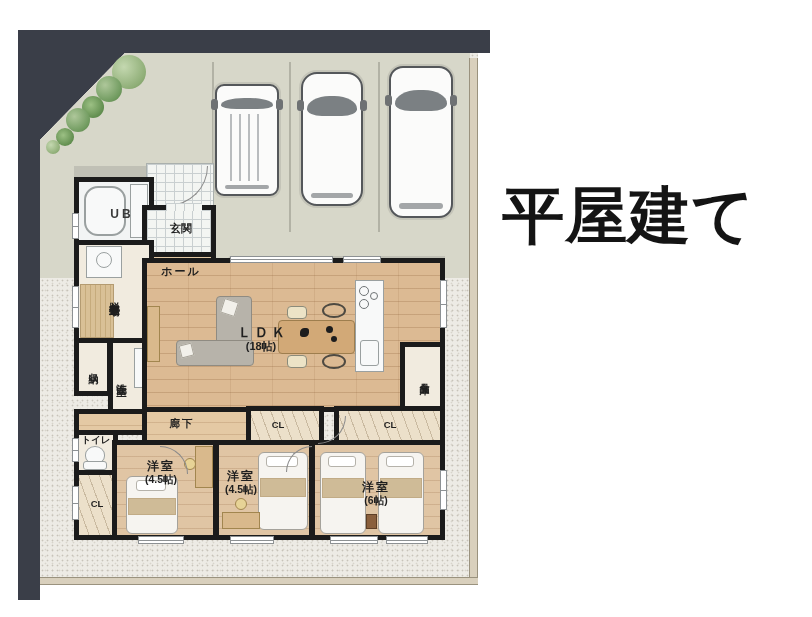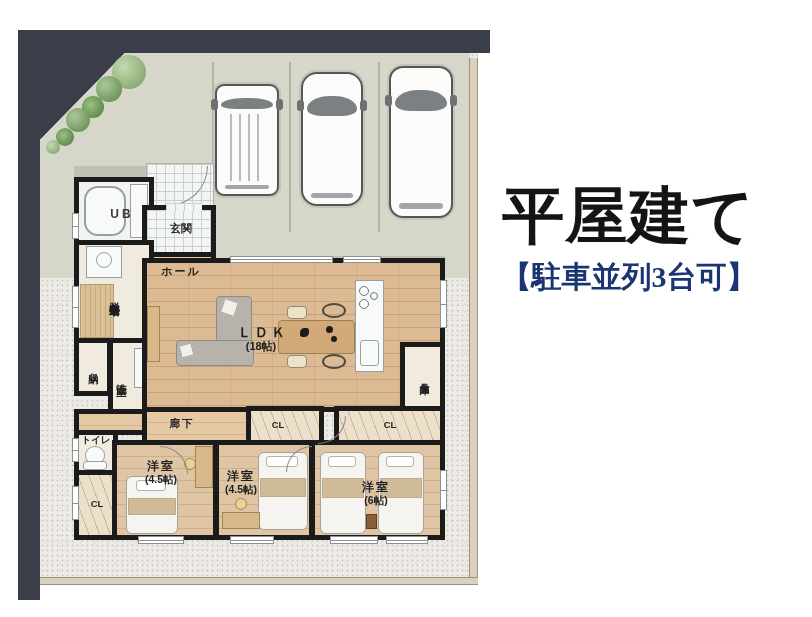--- a/index.html
+++ b/index.html
@@ -247,16 +247,15 @@
   <div class="lbl" style="left:390px;top:425px;font-size:9.5px;">CL</div>
   <div class="lbl" style="left:161px;top:466px;font-size:12px;letter-spacing:2px;">洋室</div>
   <div class="lbl sz" style="left:161px;top:480px;font-size:10.5px;">(4.5帖)</div>
   <div class="lbl" style="left:241px;top:476px;font-size:12px;letter-spacing:2px;">洋室</div>
   <div class="lbl sz" style="left:241px;top:490px;font-size:10.5px;">(4.5帖)</div>
   <div class="lbl" style="left:376px;top:487px;font-size:12px;letter-spacing:2px;">洋室</div>
   <div class="lbl sz" style="left:376px;top:501px;font-size:10.5px;">(6帖)</div>
 
   <div class="abs headline">
     <div class="h-build">平屋建て</div>
-    <div class="h-note">【駐車並列3台可】</div>
   </div>
 
 </div>
 
 </body></html>

